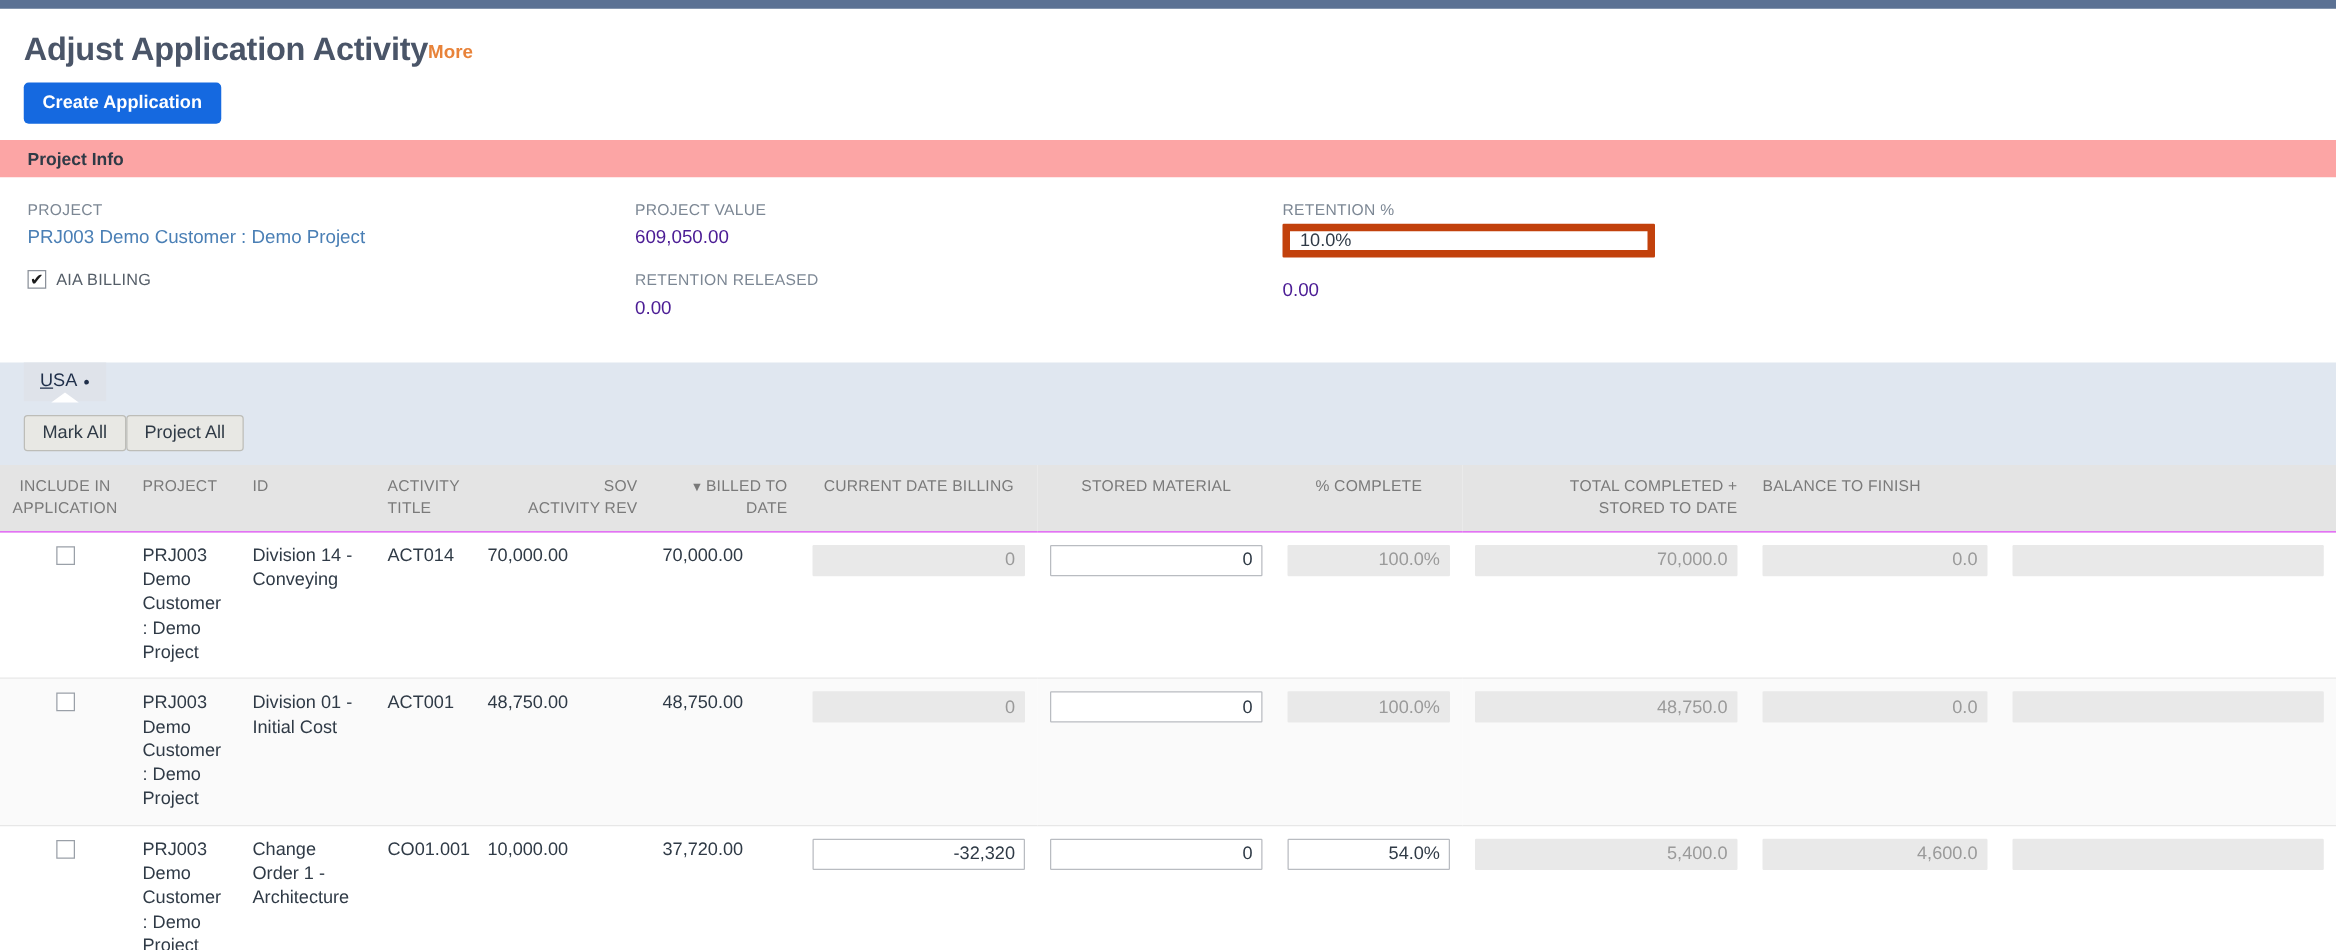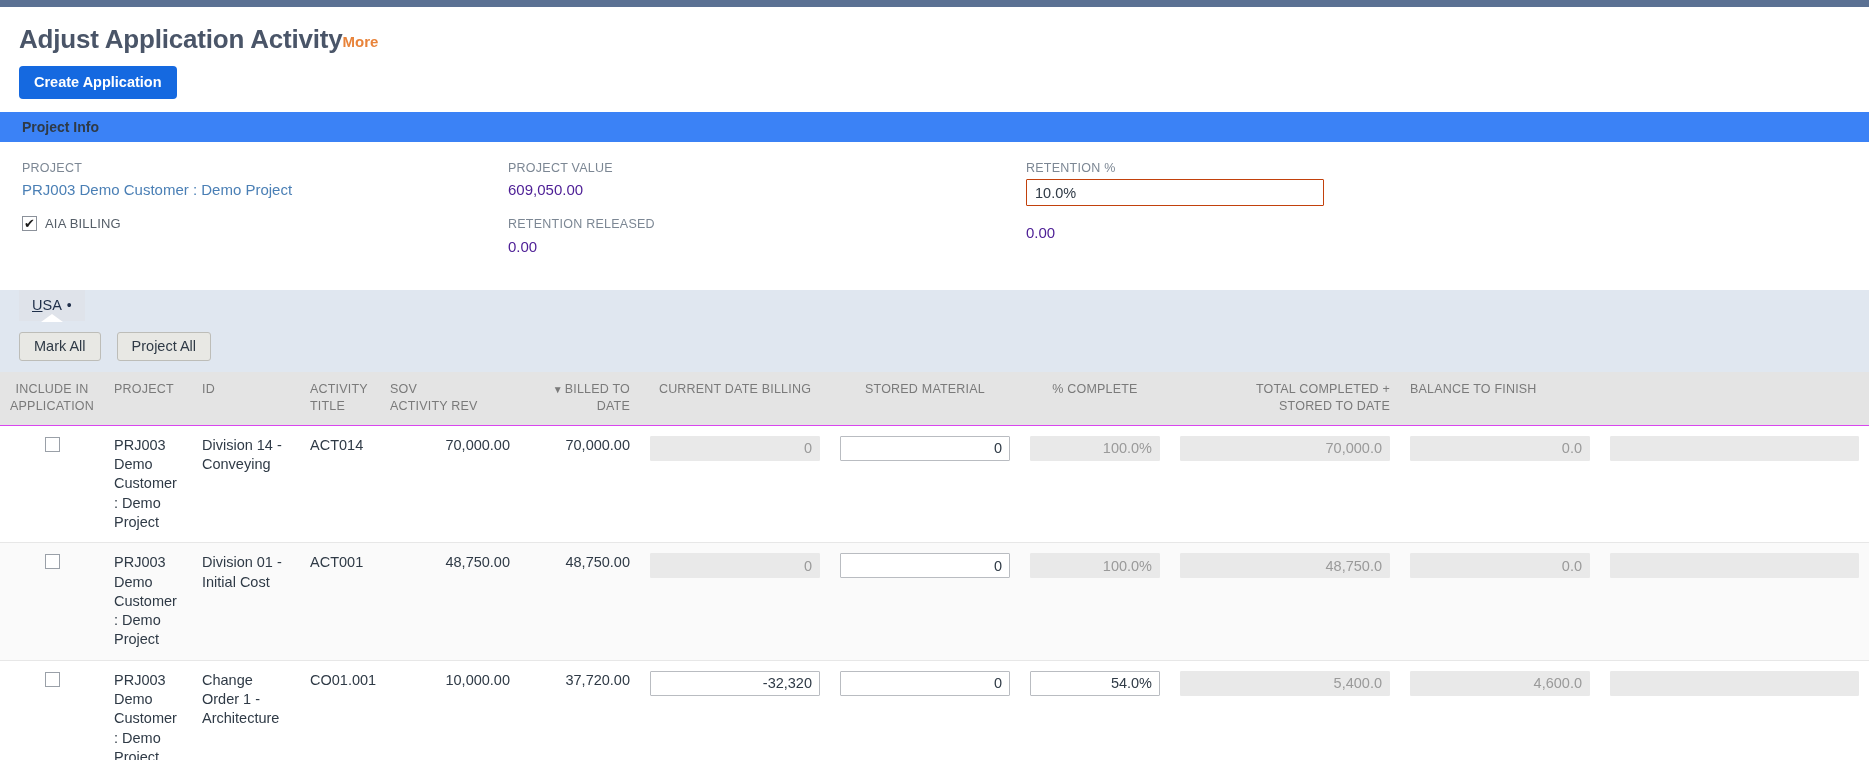--- a/index.html
+++ b/index.html
@@ -54,21 +54,21 @@
     font-size: 14.5px;
     font-weight: bold;
     padding: 9px 15px 10px 15px;
     cursor: pointer;
     line-height: 1;
   }
 
   
   .section-bar {
     margin-top: 13px;
-    background: #3b82f6;
+    background: #fca5a5;
     color: #2f3a46;
     font-size: 14px;
     font-weight: bold;
     padding: 7px 0 7px 22px;
     width: 100%;
   }
   .info-grid {
     display: flex;
     padding: 18px 0 12px 0;
     background: #ffffff;
@@ -117,21 +117,21 @@
   }
   .cbox-label {
     font-size: 13px;
     color: #555e68;
     letter-spacing: 0.2px;
   }
 
   .text-input {
     width: 298px;
     height: 27px;
-    border: 1px solid #c2410c;
+    border: 6px solid #c2410c;
     background: #ffffff;
     font-family: "Liberation Sans", sans-serif;
     font-size: 14.5px;
     color: #2f3a46;
     padding: 2px 8px;
     border-radius: 1px;
     outline: none;
   }
 
   
@@ -166,21 +166,21 @@
     left: 50%;
     transform: translateX(-50%);
     width: 0; height: 0;
     border-left: 11px solid transparent;
     border-right: 11px solid transparent;
     border-bottom: 8px solid #ffffff;
   }
   .tab-actions {
     padding: 11px 0 11px 19px;
     display: flex;
-    gap: 16px;
+    gap: 0;
     background: #e0e7f0;
   }
   .sec-btn {
     background: #e8e8e4;
     border: 1px solid #bdbdb8;
     border-radius: 3px;
     font-family: "Liberation Sans", sans-serif;
     font-size: 14.5px;
     color: #2f3a46;
     padding: 6px 14px 7px 14px;
@@ -207,42 +207,42 @@
     letter-spacing: 0.2px;
     padding: 9px 10px 10px 10px;
     vertical-align: top;
     line-height: 1.35;
     border-bottom: 1px solid #d946ef;
   }
   th.c-include { width: 104px; text-align: center; }
   th.c-project { width: 88px;  text-align: left; }
   th.c-id      { width: 108px; text-align: left; }
   th.c-acttitle{ width: 80px;  text-align: left; }
-  th.c-sov     { width: 140px; text-align: left; }
+  th.c-sov     { width: 140px; text-align: right; }
   th.c-billed  { width: 120px; text-align: right; }
   th.c-cmb     { width: 190px; text-align: center; }
   th.c-stored  { width: 190px; text-align: center; }
   th.c-pct     { width: 150px; text-align: center; }
   th.c-total   { width: 230px; text-align: right; }
   th.c-balance { width: 200px; text-align: left; }
   th.c-extra   { width: 269px; text-align: center; }
 
   table.grid tbody td {
     font-size: 14.5px;
     color: #2f3a46;
     padding: 10px 10px 10px 10px;
     vertical-align: top;
     line-height: 1.33;
     border-bottom: 1px solid #e7e7e7;
   }
   tr.row-a td { background: #ffffff; }
   tr.row-b td { background: #fafafa; }
 
   td.t-center { text-align: center; }
-  td.t-right  { text-align: right; }
+  td.t-right  { }
   td.t-left   { text-align: left; }
 
   .cell-input {
     width: 100%;
     height: 25px;
     font-family: "Liberation Sans", sans-serif;
     font-size: 14.5px;
     text-align: right;
     padding: 2px 7px;
     border: 1px solid #b9bcc1;

